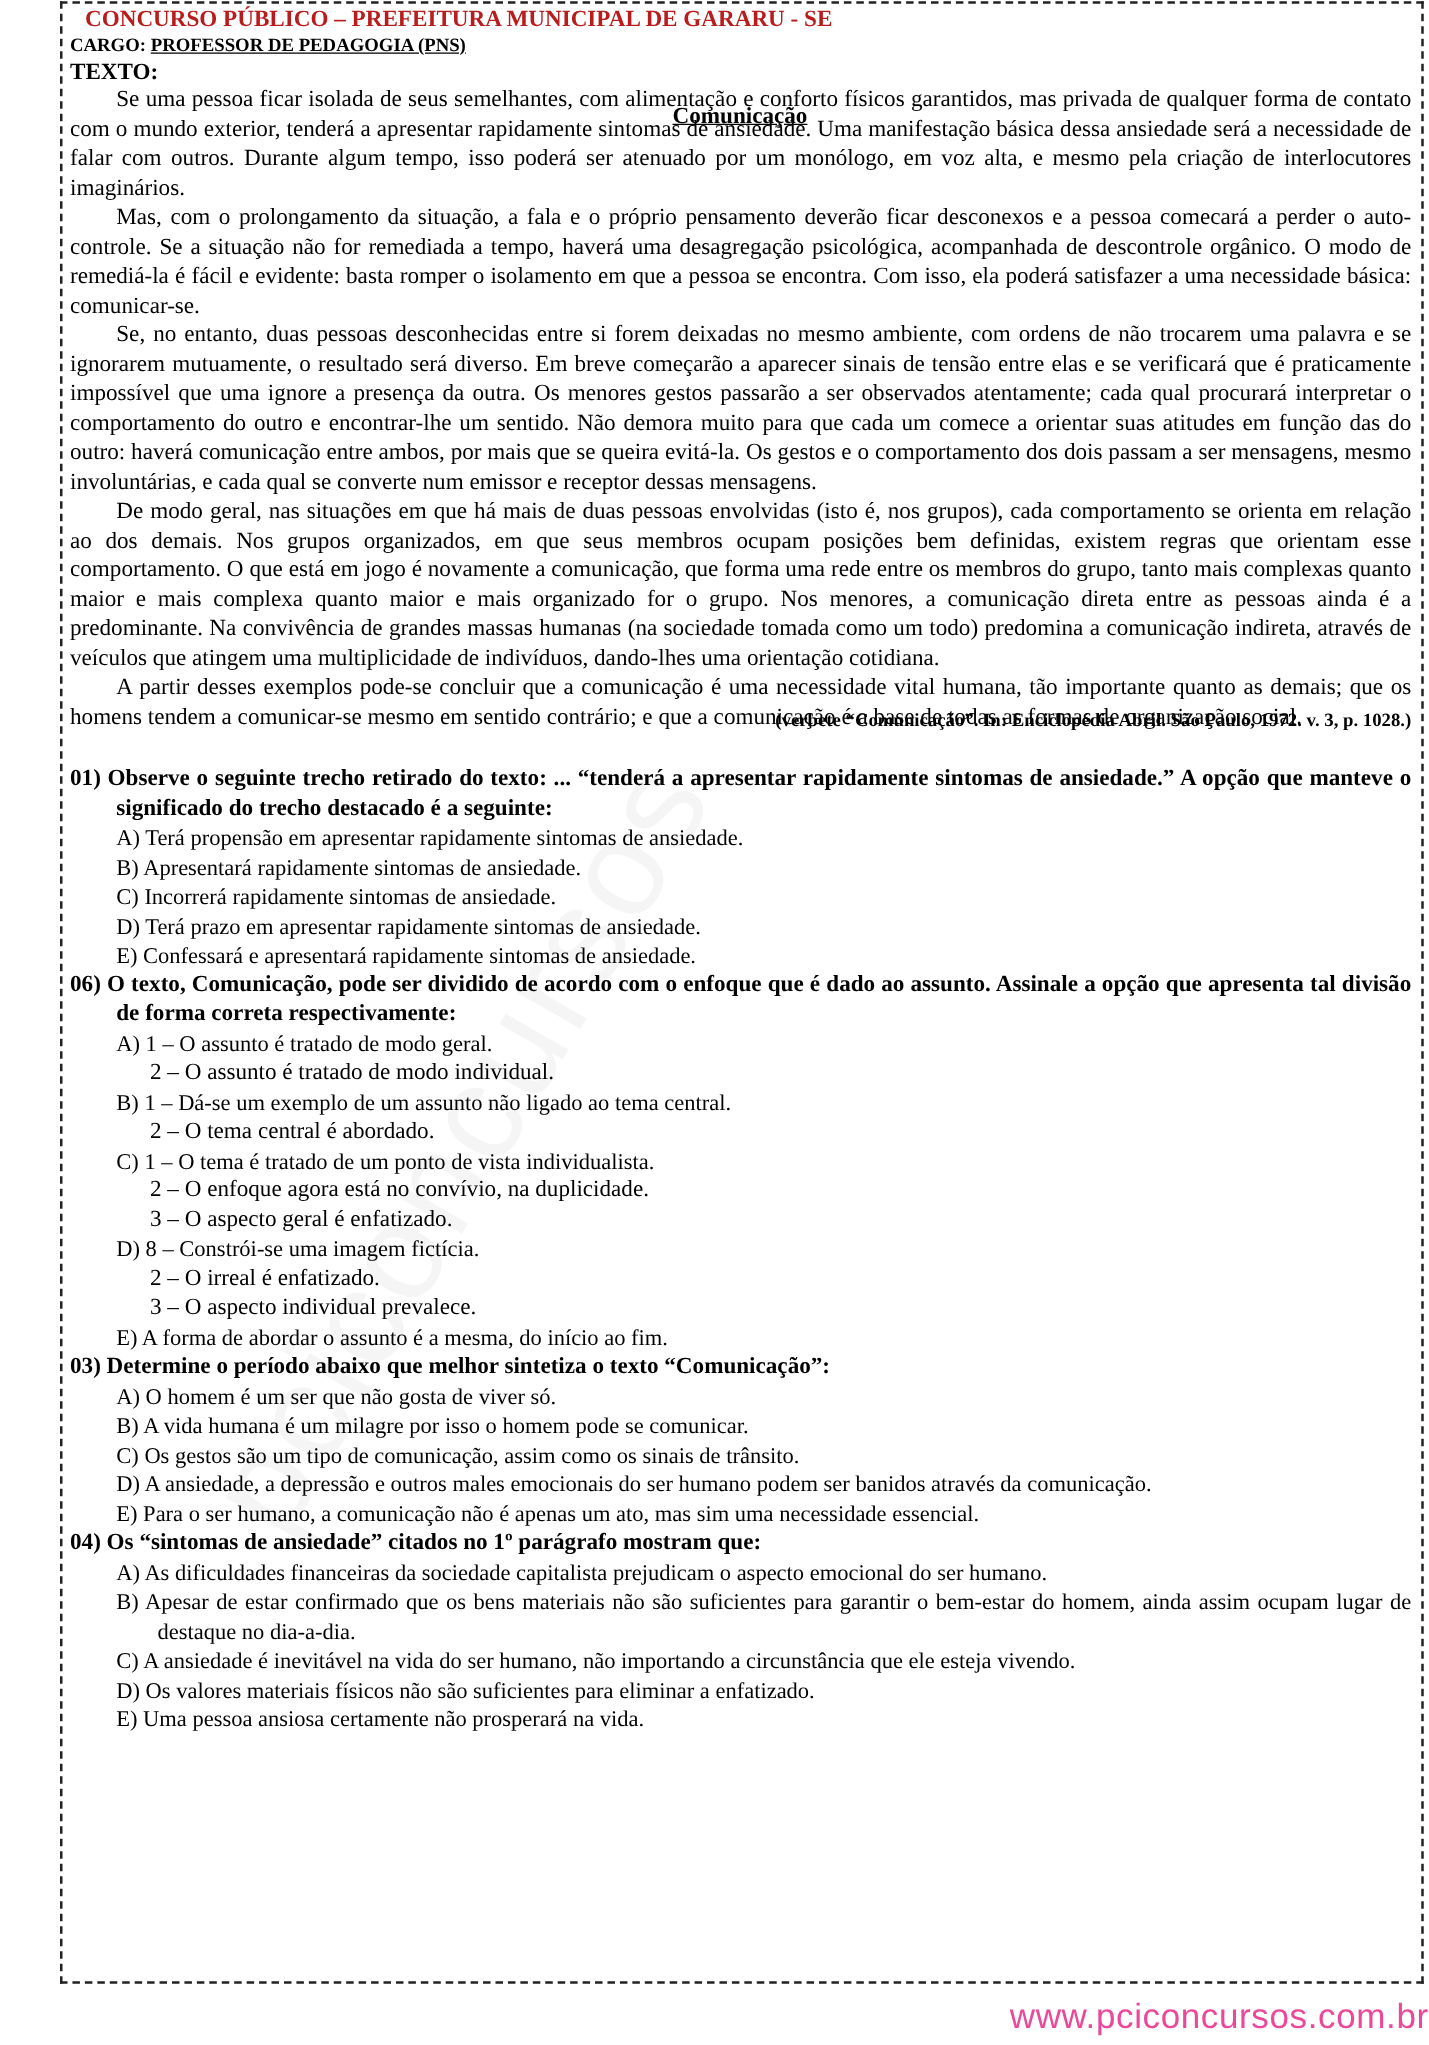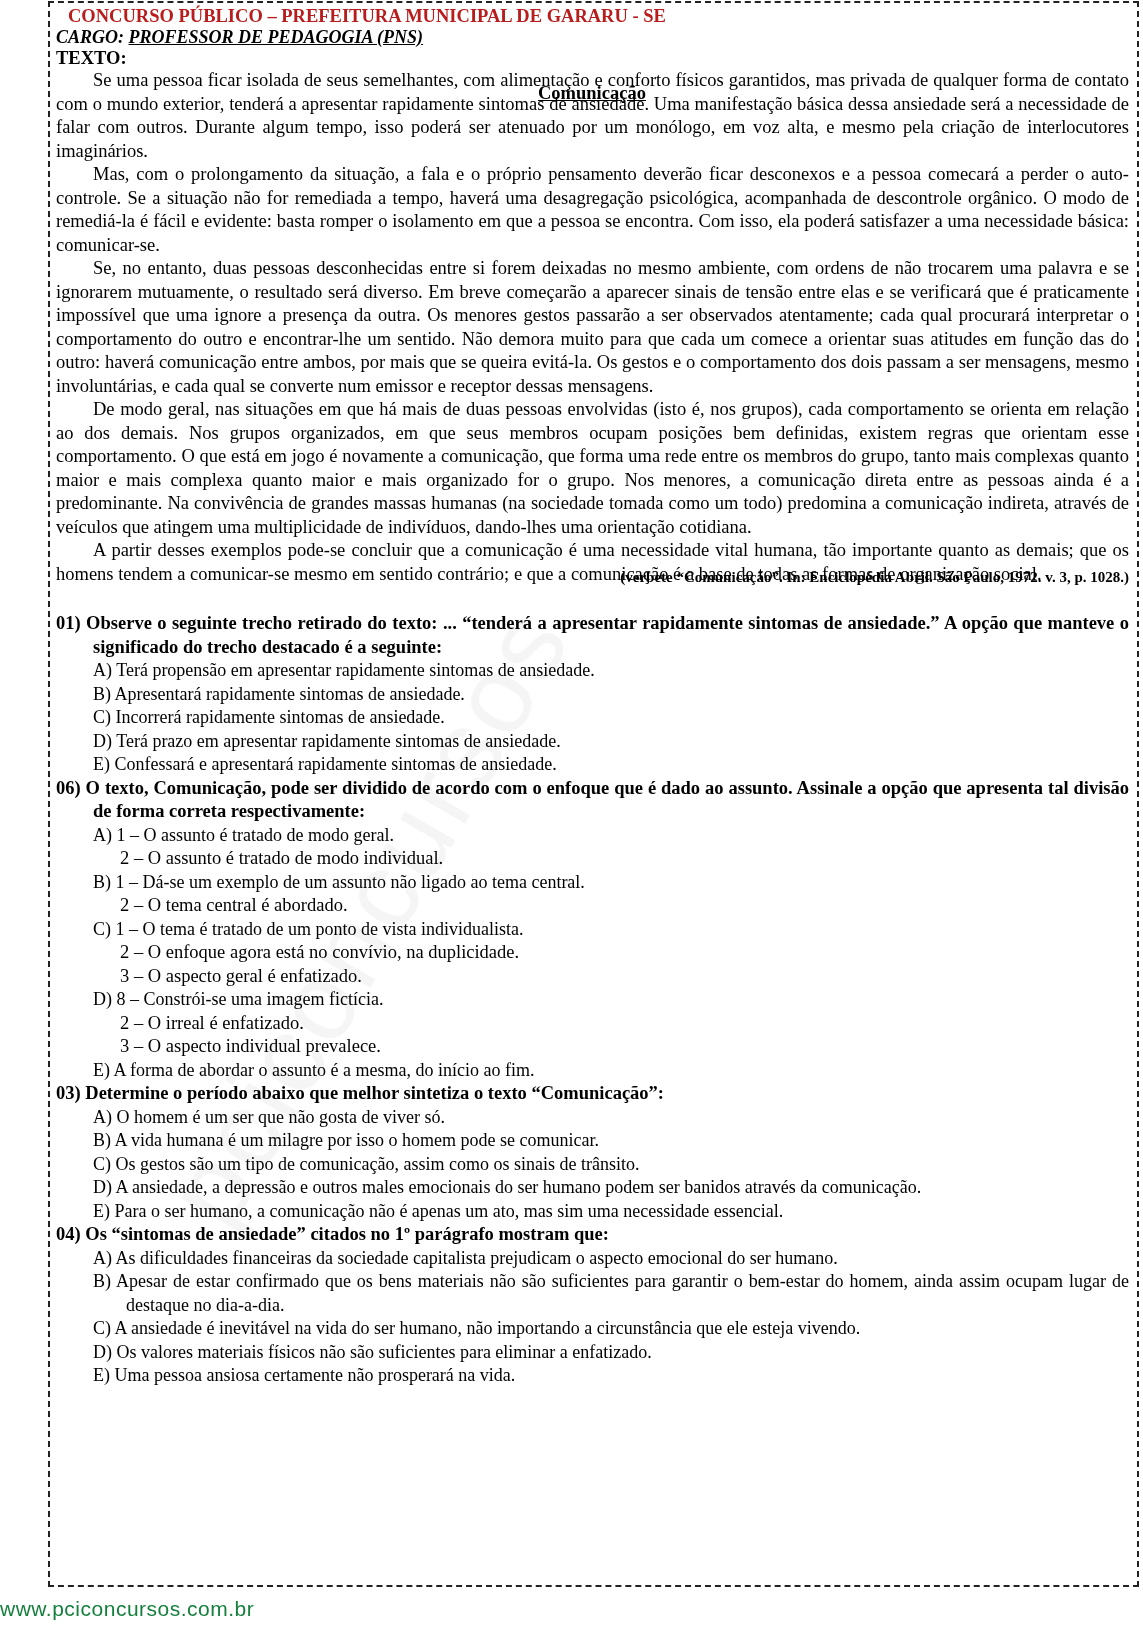--- a/index.html
+++ b/index.html
@@ -16,21 +16,21 @@
     position: absolute; left: 90px; top: 1180px;
     font-family: "Liberation Sans", sans-serif; font-size: 110px; color: #000;
     opacity: 0.035; transform: rotate(-60deg); transform-origin: left top;
     white-space: nowrap; pointer-events: none; letter-spacing: 4px;
   }
   .content { position: absolute; left: 6px; top: 0; right: 8px; }
   .exam-title {
     font-weight: bold; color: #b91c1c; font-size: 18.5px; line-height: 22px;
     padding-left: 12px; margin-top: 2px;
   }
-  .cargo { font-weight: bold; font-size: 18px; line-height: 21px; font-style: italic; }
+  .cargo { font-weight: bold; font-size: 15px; line-height: 21px; }
   .cargo .u { text-decoration: underline; }
   .texto-row { font-weight: bold; font-size: 18.5px; line-height: 21px; position: relative; height: 21px; }
   .texto-row .title { position: absolute; left: 482px; text-decoration: underline; margin-top: 35px; }
   .para {
     font-size: 18.5px; line-height: 23.5px; text-align: justify; text-indent: 37px; margin: 0;
   }
   .source-line { position: relative; }
   .citation { position: absolute; right: 0; font-weight: bold; font-size: 15px; bottom: 0; margin-top: 41px; }
   .questions { margin-top: 26px; }
   .q-stem {
@@ -41,22 +41,22 @@
   .opt.hang { padding-left: 70px; text-indent: -33px; text-align: justify; }
   .sub { font-size: 18.5px; line-height: 23.5px; padding-left: 64px; }
   .footer {
     position: absolute; right: 0; top: 1463px; width: 600px; text-align: right;
     font-size: 20px;
   }
   .footer .company { color: #9a9a9a; line-height: 26px; }
   .footer .pg { color: #000; margin-left: 16px; }
   .footer .contact { color: #9a9a9a; line-height: 24px; padding-right: 86px; font-size: 20px; }
   .site {
-    position: absolute; top: 1597px; left: 0; width: 1143px; text-align: left;
-    font-family: "Liberation Sans", sans-serif; font-size: 21px; color: #15803d; letter-spacing: 0.5px;
+    position: absolute; top: 1597px; left: 0; width: 1143px; text-align: right;
+    font-family: "Liberation Sans", sans-serif; font-size: 28px; color: #ec4899; letter-spacing: 0.5px;
   }
 </style>
 </head>
 <body>
 
 <div class="page">
   <div class="watermark">pciconcursos</div>
   <div class="content">
     <div class="exam-title">CONCURSO PÚBLICO – PREFEITURA MUNICIPAL DE GARARU - SE</div>
     <div class="cargo">

